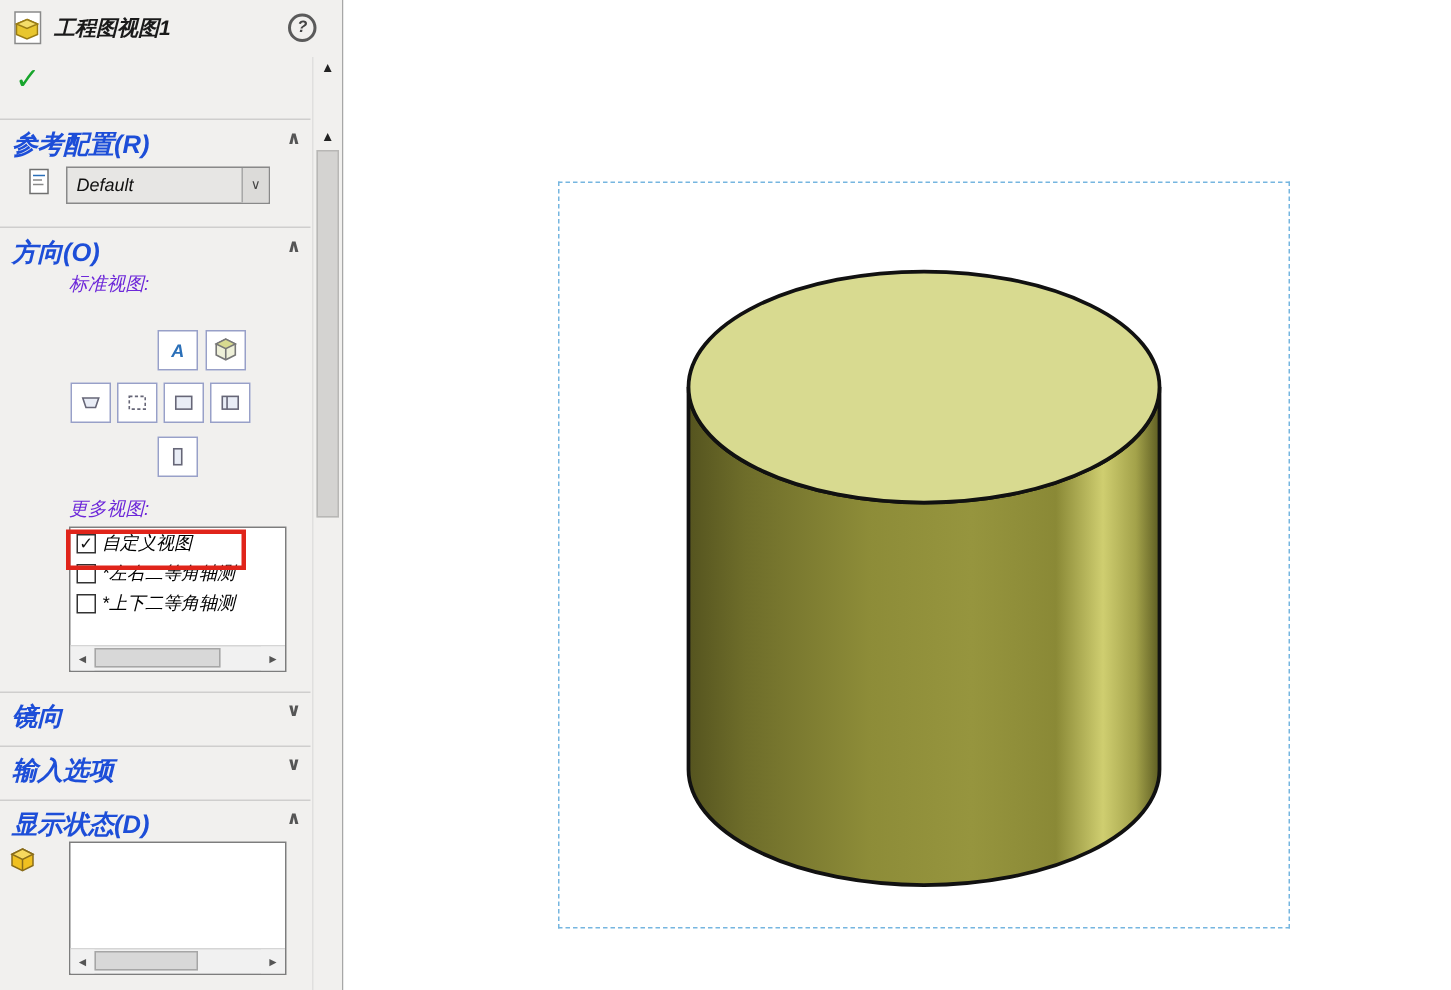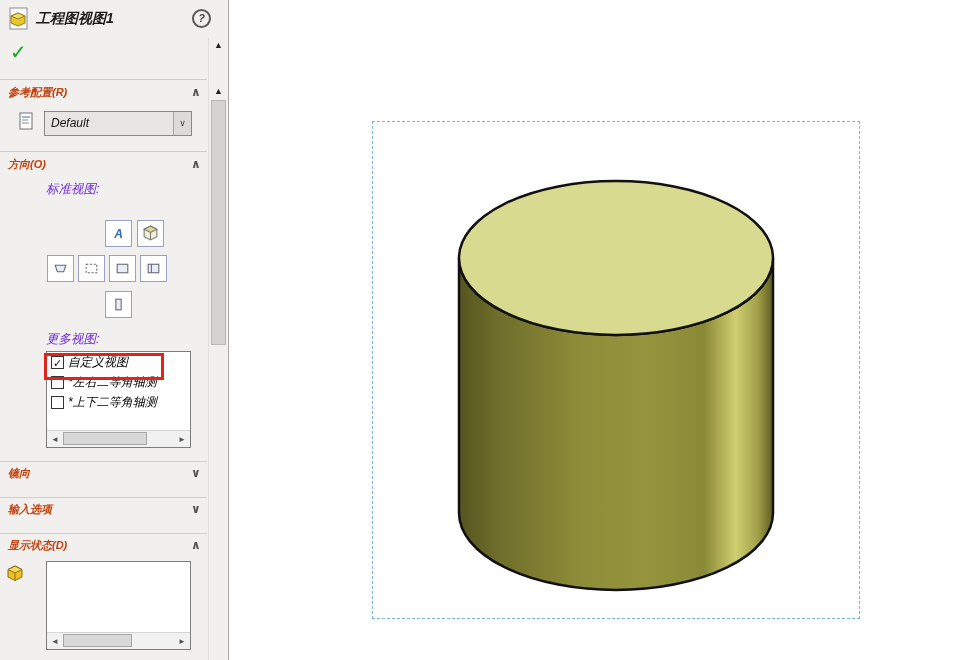--- a/index.html
+++ b/index.html
@@ -12,26 +12,26 @@
 
   .hdr-icon { position:absolute; left:8px; top:7px; width:22px; height:24px; }
   .hdr-title { position:absolute; left:36px; top:10px; font-size:14px; font-weight:bold; color:#1a1a1a; }
   .help-btn { position:absolute; left:192px; top:9px; width:19px; height:19px; border:2px solid #5a5a5a;
               border-radius:50%; text-align:center; line-height:15px; font-size:11px; font-weight:bold; color:#444; }
   .ok-check { position:absolute; left:10px; top:40px; font-size:20px; font-weight:bold; color:#18a52c; }
 
   .divider { position:absolute; left:0; width:207px; height:1px; background:#cfcecd; }
   .d1{top:79px;} .d2{top:151px;} .d3{top:461px;} .d4{top:497px;} .d5{top:533px;}
 
-  .sec-hdr { position:absolute; left:8px; font-size:11px; font-weight:bold; color:#c2410c; }
+  .sec-hdr { position:absolute; left:8px; font-size:17px; font-weight:bold; color:#1d4ed8; }
   .chev { position:absolute; left:191px; font-size:12px; font-weight:bold; color:#555; }
   .s1{top:85px;} .s2{top:157px;} .s3{top:466px;} .s4{top:502px;} .s5{top:538px;text-align:center;}
 
   .cfg-icon { position:absolute; left:16px; top:110px; width:20px; height:24px; }
-  .dropdown { position:absolute; left:44px; top:111px; width:148px; height:25px; background:#e7e6e4;
+  .dropdown { position:absolute; left:44px; top:111px; width:136px; height:25px; background:#e7e6e4;
               border:1px solid #898989; font-size:12px; color:#111; }
   .dd-text { padding:4px 0 0 6px; }
   .dd-arrow { position:absolute; right:0; top:0; width:18px; height:100%; border-left:1px solid #a8a8a8;
               background:#dcdbd9; text-align:center; font-size:9px; color:#444; line-height:23px; }
 
   .sub-label { position:absolute; font-size:12.5px; color:#6d28d9; }
   .lbl-std { left:46px; top:181px; }
   .lbl-more { left:46px; top:331px; }
 
   .vbtn { position:absolute; width:27px; height:27px; background:#ffffff; border:1px solid #98a0c8;

